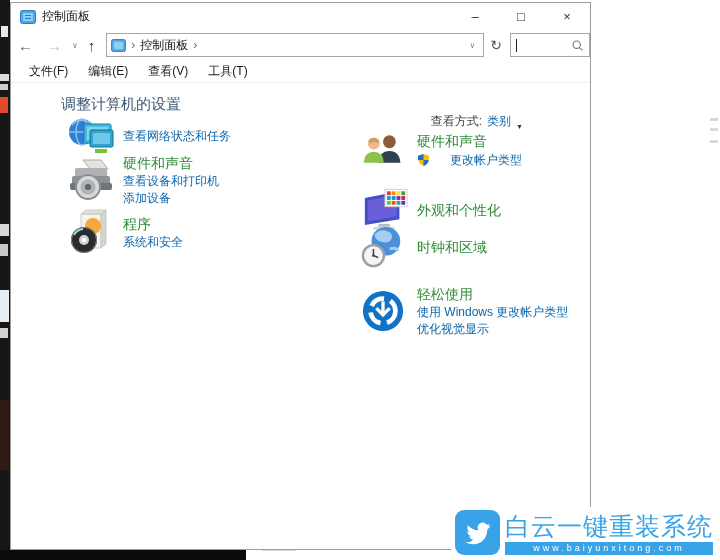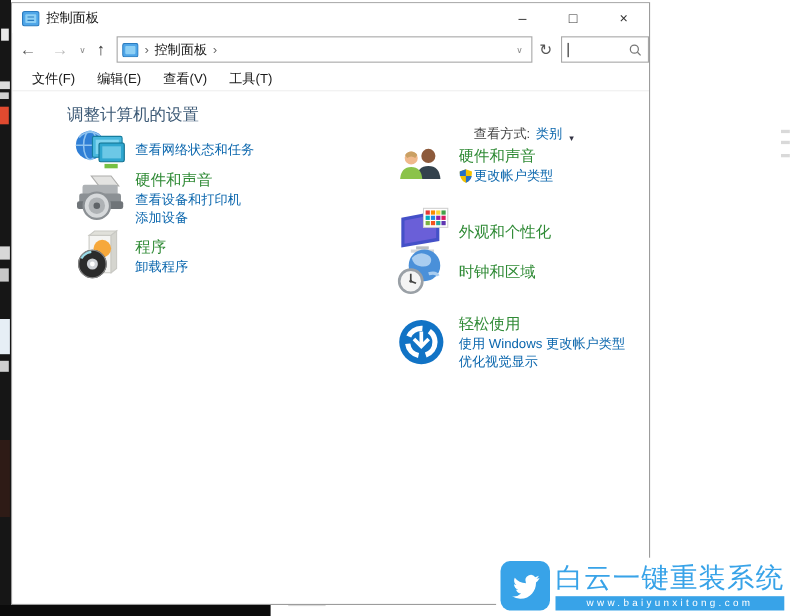--- a/index.html
+++ b/index.html
@@ -58,21 +58,21 @@
   .col { position:absolute; }
   #col-left  { left:56px;  top:125px; width:300px; }
   #col-right { left:350px; top:128px; width:330px; }
   .cat { position:relative; padding-left:56px; }
   .cat-icon { position:absolute; left:0; top:50%; transform:translateY(-50%); width:50px; height:50px;
     display:flex; align-items:center; justify-content:flex-start; }
   .cat-title { display:block; font-size:14px; line-height:20px; color:var(--heading-green,#2f8a35);
     text-decoration:none; }
   .cat-link { display:block; font-size:12px; line-height:17px; color:var(--link-blue,#0a66ad);
     text-decoration:none; }
-  .cat-link.with-shield { display:flex; align-items:center; gap:1px; line-height:18px; }
+  .cat-link.with-shield { display:flex; align-items:center; gap:20px; line-height:18px; }
 
   
   #cat-l0 { margin-bottom:20px; } #cat-l1 { margin-bottom:8px; } #cat-l2 { margin-bottom:7px; }
   #cat-r0 { margin-bottom:31px; } #cat-r1 { margin-bottom:17px; } #cat-r2 { margin-bottom:27px; }
 
   
   #watermark { position:absolute; right:3px; bottom:2px; background:#fff; padding:3px 4px;
     display:flex; gap:5px; align-items:stretch; z-index:30; }
   #wm-bird { width:45px; height:45px; background:var(--watermark-blue,#38a3e8); border-radius:9px;
     display:flex; align-items:center; justify-content:center; }
@@ -206,21 +206,21 @@
           <path d="M34 6 l5 -4 v34 l-5 4 z" fill="#d5d5cf" stroke="#c9c9c4"></path>
           <circle cx="26" cy="18" r="8" fill="#f6a83b"></circle>
           <circle cx="17" cy="32" r="13" fill="#2b2b2b"></circle>
           <circle cx="17" cy="32" r="12.5" fill="none" stroke="#8a8a8a" stroke-width="1"></circle>
           <circle cx="17" cy="32" r="5" fill="#cfd2d6"></circle>
           <circle cx="17" cy="32" r="2.2" fill="#fff"></circle>
           <path d="M7 27 a12 12 0 0 1 9 -6" stroke="#9adbe8" stroke-width="2" fill="none"></path>
         </svg>
       </span>
       <a class="cat-title" href="#">程序</a>
-      <a class="cat-link" href="#">卸载程序</a>
+      <a class="cat-link" href="#">系统和安全</a>
     </div>
   </div>
 
   <div class="col" id="col-right">
 
     <div class="cat" id="cat-r0">
       <span class="cat-icon">
         <svg viewBox="0 0 48 38" width="44" height="36">
           <circle cx="31" cy="10" r="7" fill="#8d5a3b"></circle>
           <path d="M19 33 q1 -13 12 -13 q11 0 12 13 z" fill="#33424d"></path>

